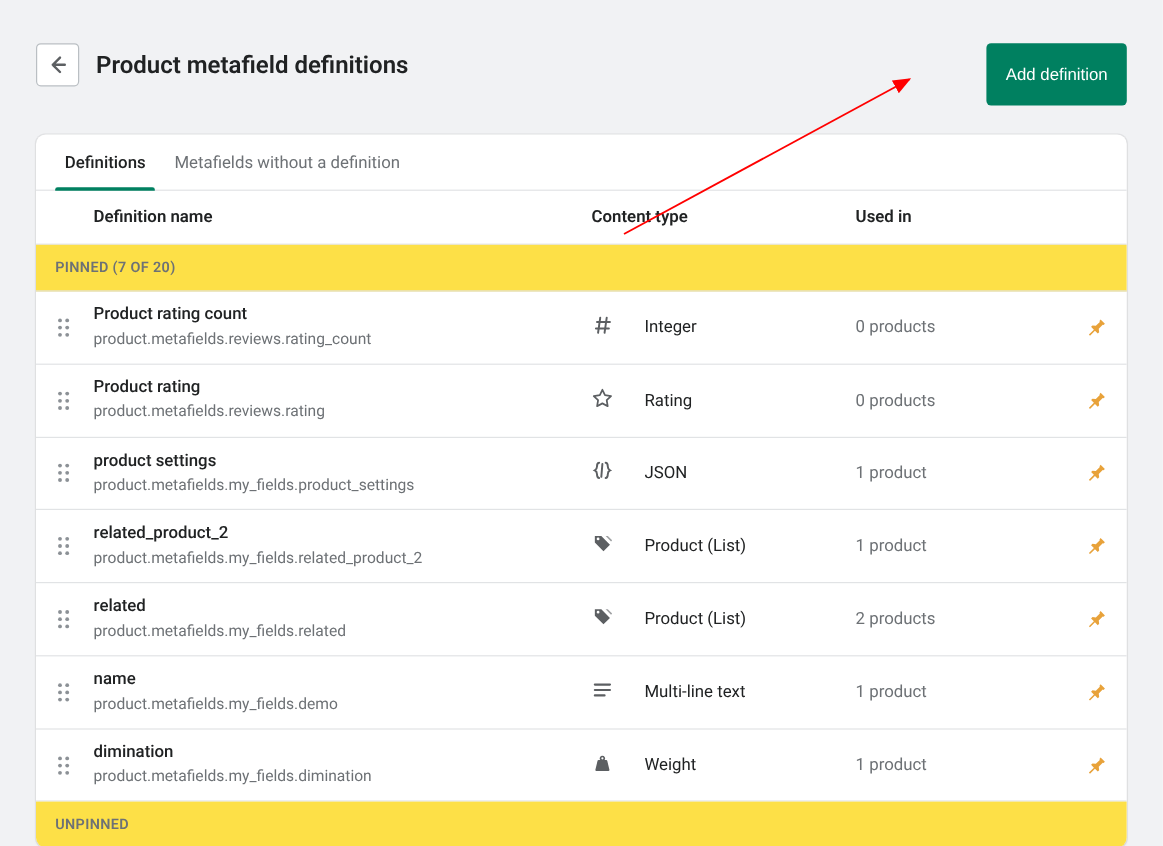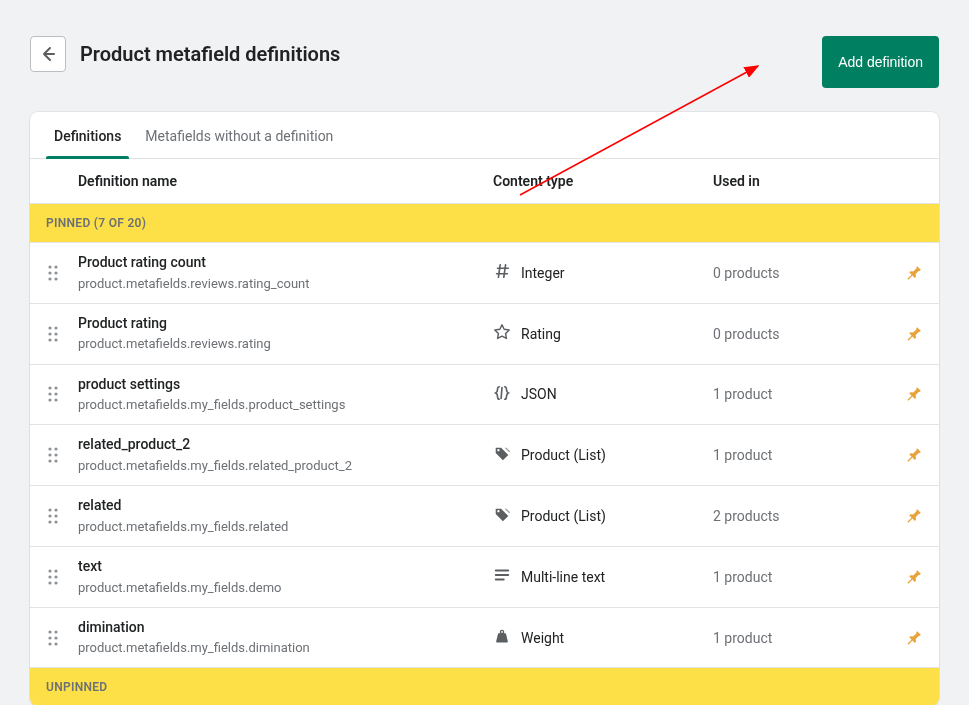--- a/index.html
+++ b/index.html
@@ -113,21 +113,21 @@
     color: #202223;
   }
   .drag-handle {
     color: #8c9196;
     cursor: grab;
     display: flex;
     align-items: center;
   }
   .def-name { font-weight: 500; color: #202223; line-height: 1.4; }
   .def-path { font-size: 13px; color: #6d7175; line-height: 1.4; margin-top: 2px;}
-  .type-cell { display: flex; align-items: center; gap: 10px; color: #202223;}
+  .type-cell { display: flex; align-items: center; gap: 26px; color: #202223;}
   .type-cell svg { width: 18px; height: 18px; color: #5c5f62;}
   .used-cell { color: #6d7175; }
   .pin-icon svg { width: 18px; height: 18px; }
   .arrow-annotation {
     position: absolute;
     pointer-events: none;
     top: 0; left: 0;
     width: 969px; height: 705px;
   }
 </style>
@@ -310,21 +310,21 @@
           <svg width="14" height="18" viewBox="0 0 14 18" fill="#8c9196">
             <circle cx="4" cy="3" r="1.6"></circle>
             <circle cx="10" cy="3" r="1.6"></circle>
             <circle cx="4" cy="9" r="1.6"></circle>
             <circle cx="10" cy="9" r="1.6"></circle>
             <circle cx="4" cy="15" r="1.6"></circle>
             <circle cx="10" cy="15" r="1.6"></circle>
           </svg>
         </div>
         <div class="col-name">
-          <div class="def-name">text</div>
+          <div class="def-name">name</div>
           <div class="def-path">product.metafields.my_fields.demo</div>
         </div>
         <div class="col-type type-cell">
           <span><svg viewBox="0 0 20 20" fill="none" stroke="#5c5f62" stroke-width="2" stroke-linecap="round">
               <path d="M3 5h14M3 10h14M3 15h9"></path>
             </svg></span>
           <span>Multi-line text</span>
         </div>
         <div class="col-used used-cell">1 product</div>
         <div class="col-pin pin-icon">

